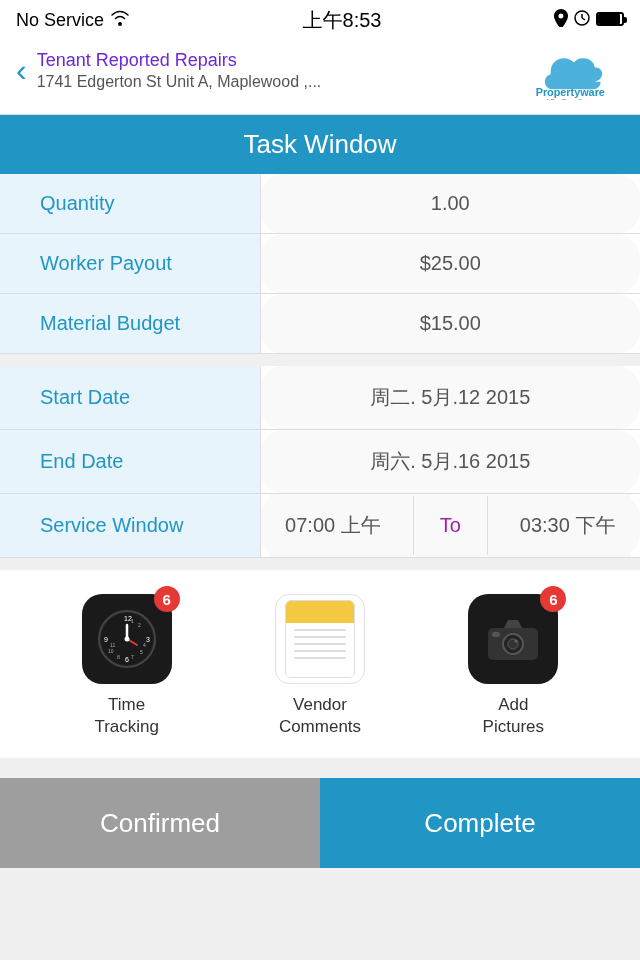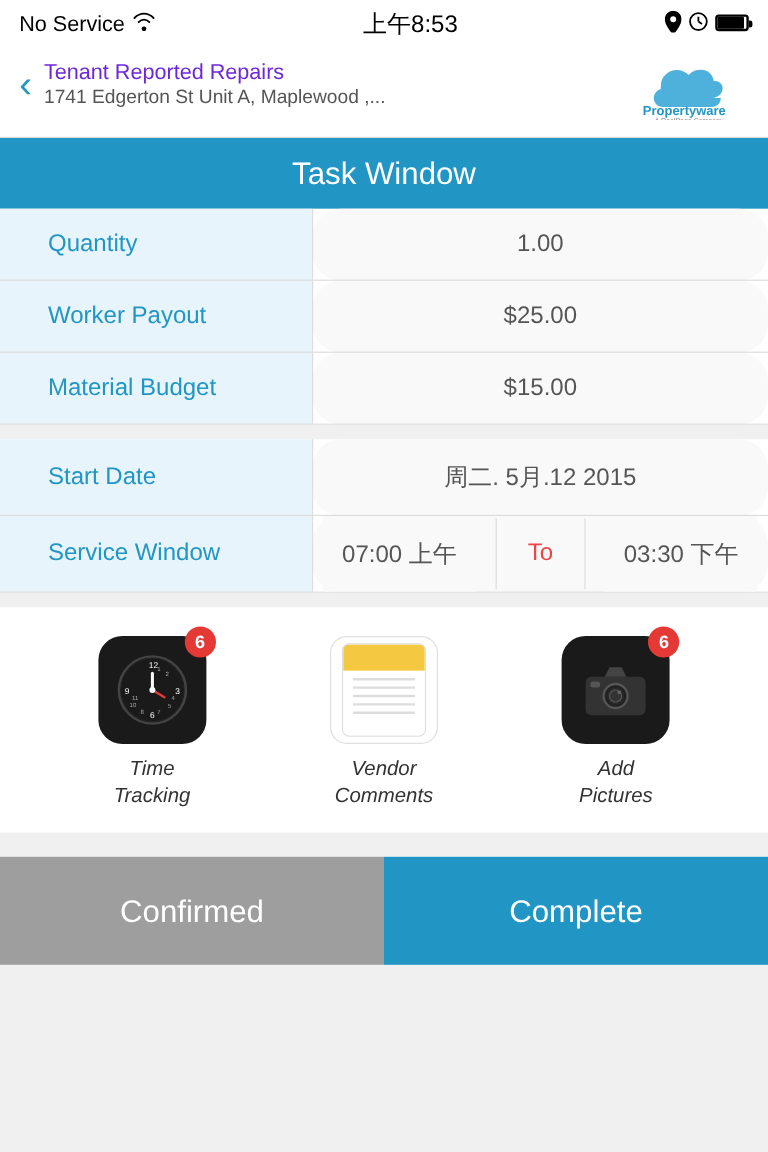--- a/index.html
+++ b/index.html
@@ -146,21 +146,21 @@
     }
     .sw-time {
       padding: 18px 16px;
       font-size: 20px;
       color: #555;
       background: #f9f9f9;
     }
     .sw-to {
       padding: 18px 26px;
       font-size: 20px;
-      color: #ef4444;
+      color: #a21caf;
       background: #f9f9f9;
       border-left: 1px solid #ddd;
       border-right: 1px solid #ddd;
     }
 
     
     .icons-section {
       background: #fff;
       display: flex;
       justify-content: space-around;
@@ -212,21 +212,20 @@
       display: flex;
       align-items: center;
       justify-content: center;
       z-index: 10;
     }
     .icon-label {
       font-size: 17px;
       color: #333;
       text-align: center;
       line-height: 1.3;
-      font-style: italic;
     }
 
     
     .clock-face {
       width: 64px;
       height: 64px;
     }
 
     
     .notes-icon {
@@ -367,20 +366,24 @@
   </table>
 
 <div class="table-gap"></div>
 
 <table class="details-table">
   <tbody>
       <tr>
     <td class="label-cell">Start Date</td>
     <td class="value-cell">周二. 5月.12 2015</td>
   </tr>
+  <tr>
+    <td class="label-cell">End Date</td>
+    <td class="value-cell">周六. 5月.16 2015</td>
+  </tr>
   <tr class="service-window-row">
     <td class="label-cell">Service Window</td>
     <td class="value-cell">
       <div class="service-window-inner">
         <span class="sw-time">07:00 上午</span>
         <span class="sw-to">To</span>
         <span class="sw-time">03:30 下午</span>
       </div>
     </td>
   </tr>

